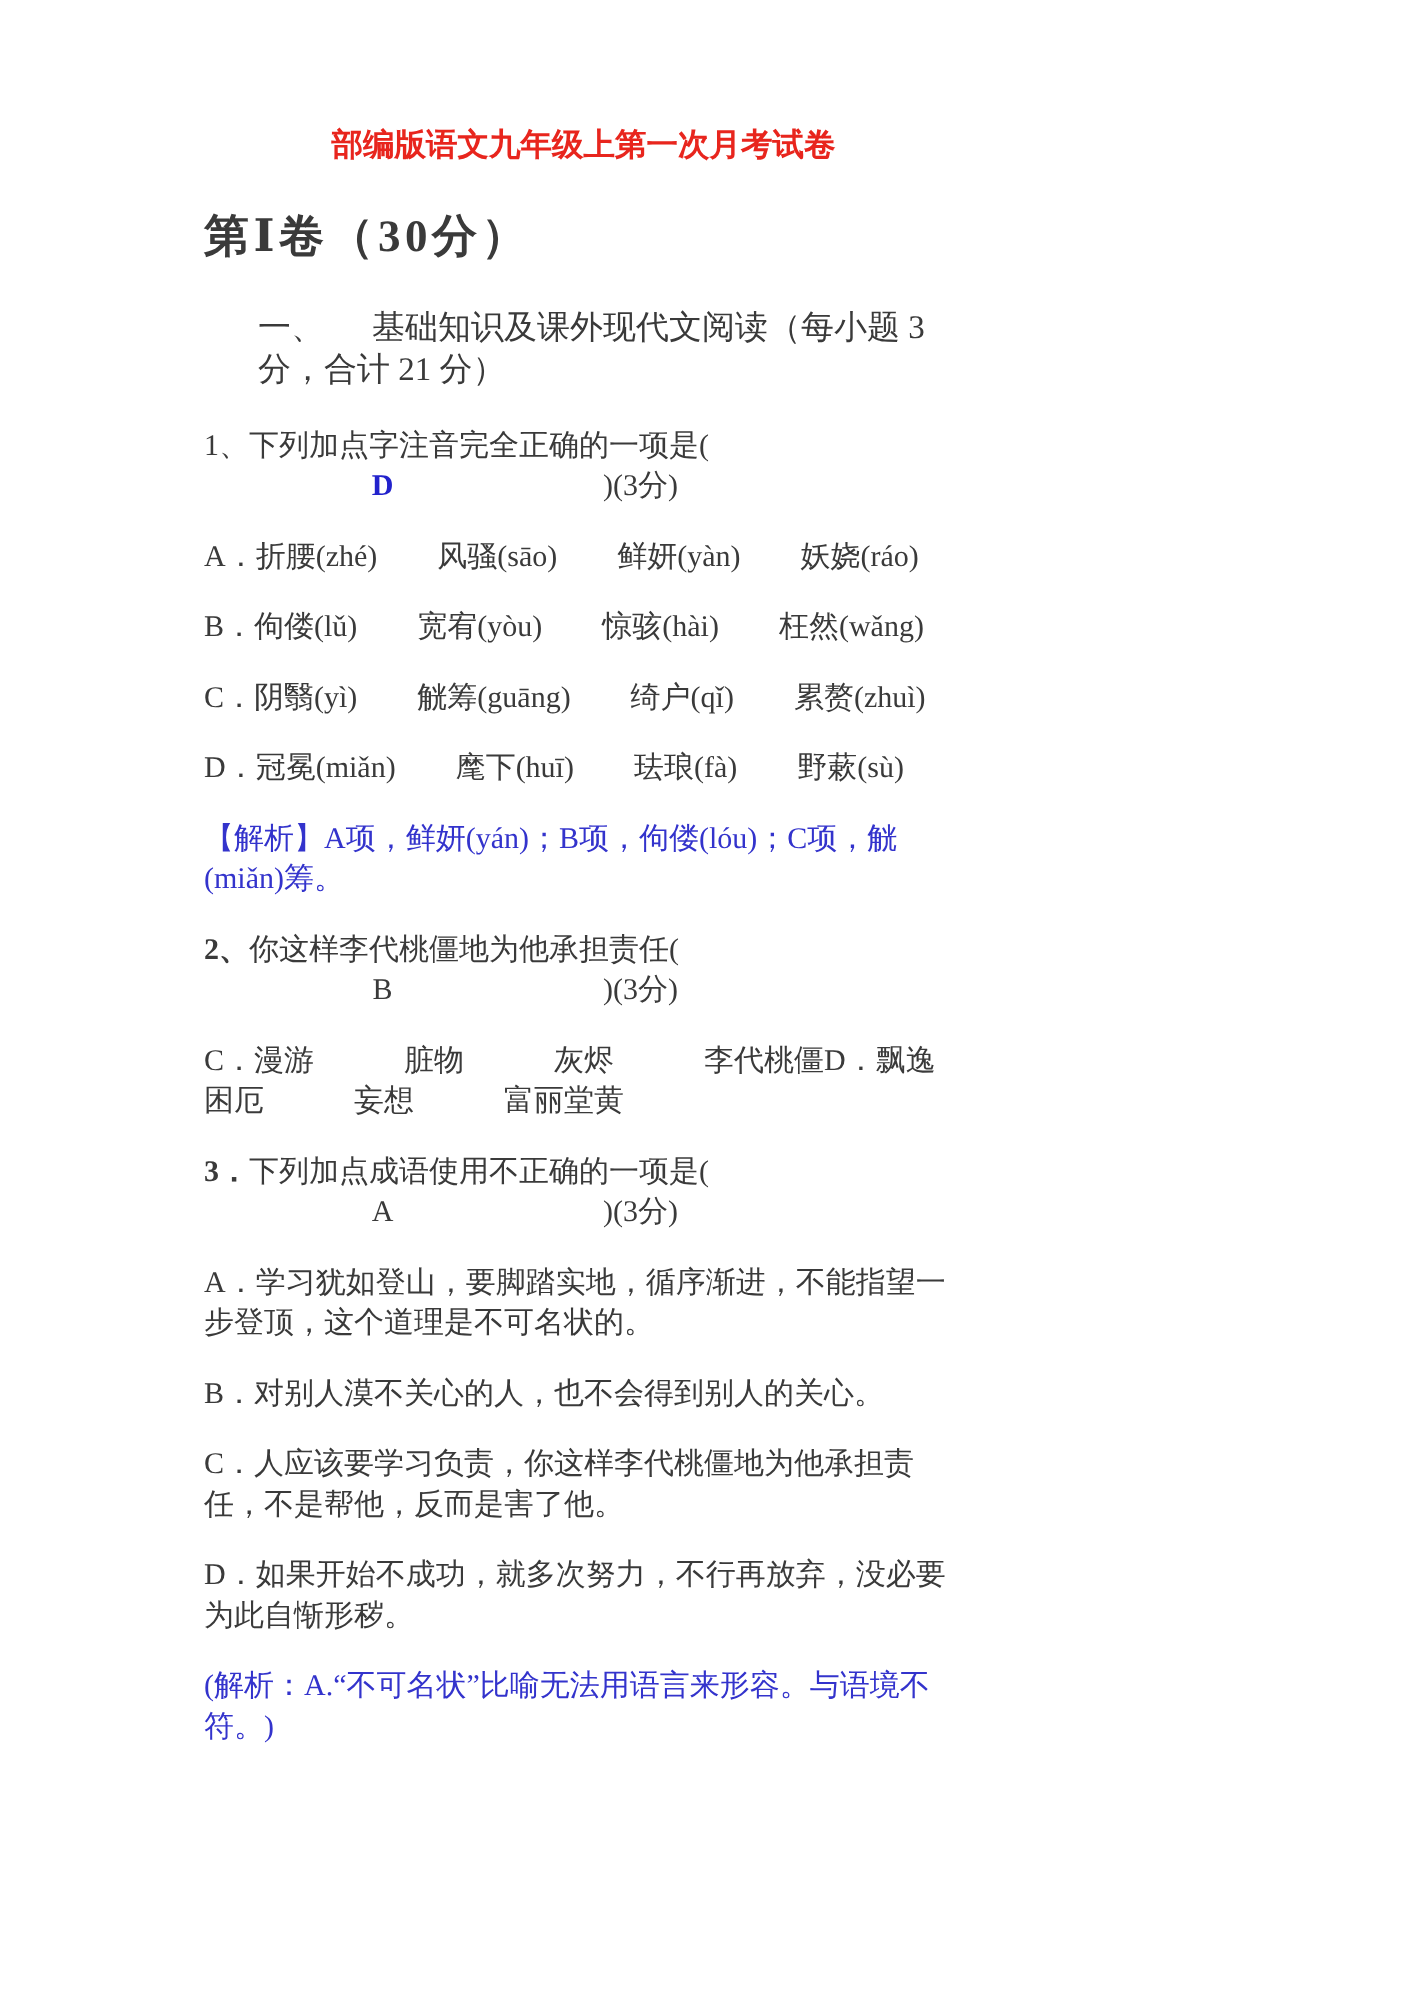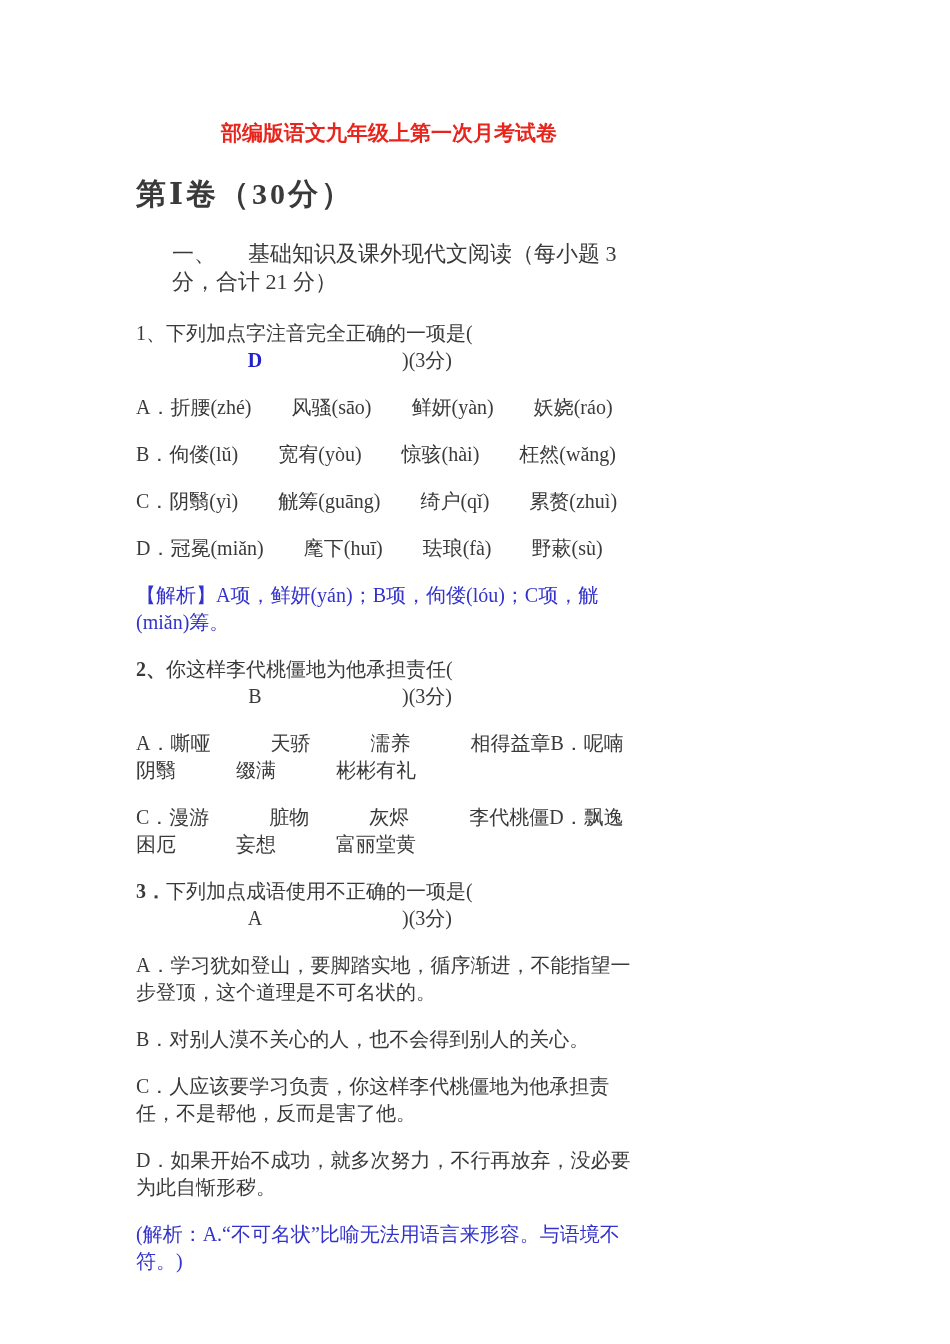--- a/index.html
+++ b/index.html
@@ -8,21 +8,21 @@
     --answer-blue:#2222cc;
     --body-text:#3a3a3a;
   }
   *{box-sizing:border-box;}
   html,body{margin:0;padding:0;}
   body{
     width:950px;height:1344px;background:#ffffff;overflow:hidden;
     font-family:"Liberation Serif","DejaVu Serif",serif;
     color:var(--body-text);
   }
-  .page{width:778px;height:1344px;padding:120px 136px 0 136px;}
+  .page{width:778px;height:1344px;padding:84px 136px 0 136px;}
   .doc-title{
     font-family:"Liberation Sans","DejaVu Sans",sans-serif;
     font-weight:bold;font-size:21px;line-height:26px;
     text-align:center;margin:0 0 30px 0;color:var(--title-red);
   }
   .volume-heading{
     font-size:30px;line-height:36px;font-weight:bold;
     text-align:left;margin:0 0 28px 0;letter-spacing:3px;
   }
   .section-line{
@@ -54,21 +54,20 @@
     <p class="para"><span>1、</span><span>下列加点字注音完全正确的一项是(</span><span class="ans ans-key">D</span><span>)(3分)</span></p>
     <p class="para">A．折腰(zhé)　　风骚(sāo)　　鲜妍(yàn)　　妖娆(ráo)</p>
     <p class="para">B．佝偻(lǔ)　　宽宥(yòu)　　惊骇(hài)　　枉然(wǎng)</p>
     <p class="para">C．阴翳(yì)　　觥筹(guāng)　　绮户(qǐ)　　累赘(zhuì)</p>
     <p class="para">D．冠冕(miǎn)　　麾下(huī)　　珐琅(fà)　　野蔌(sù)</p>
     <p class="para analysis">【解析】A项，鲜妍(yán)；B项，佝偻(lóu)；C项，觥(miǎn)筹。</p>
   </div>
 
   <div>
     <p class="para"><span class="qnum-bold">2、</span><span>你这样李代桃僵地为他承担责任(</span><span class="ans">B</span><span>)(3分)</span></p>
-    <p class="para">A．嘶哑　　　天骄　　　濡养　　　相得益章B．呢喃　　　阴翳　　　缀满　　　彬彬有礼</p>
     <p class="para">C．漫游　　　脏物　　　灰烬　　　李代桃僵D．飘逸　　　困厄　　　妄想　　　富丽堂黄</p>
   </div>
 
   <div>
     <p class="para"><span class="qnum-bold">3．</span><span>下列加点成语使用不正确的一项是(</span><span class="ans">A</span><span>)(3分)</span></p>
     <p class="para">A．学习犹如登山，要脚踏实地，循序渐进，不能指望一步登顶，这个道理是不可名状的。</p>
     <p class="para">B．对别人漠不关心的人，也不会得到别人的关心。</p>
     <p class="para">C．人应该要学习负责，你这样李代桃僵地为他承担责任，不是帮他，反而是害了他。</p>
     <p class="para">D．如果开始不成功，就多次努力，不行再放弃，没必要为此自惭形秽。</p>
     <p class="para analysis">(解析：A.“不可名状”比喻无法用语言来形容。与语境不符。)</p>

